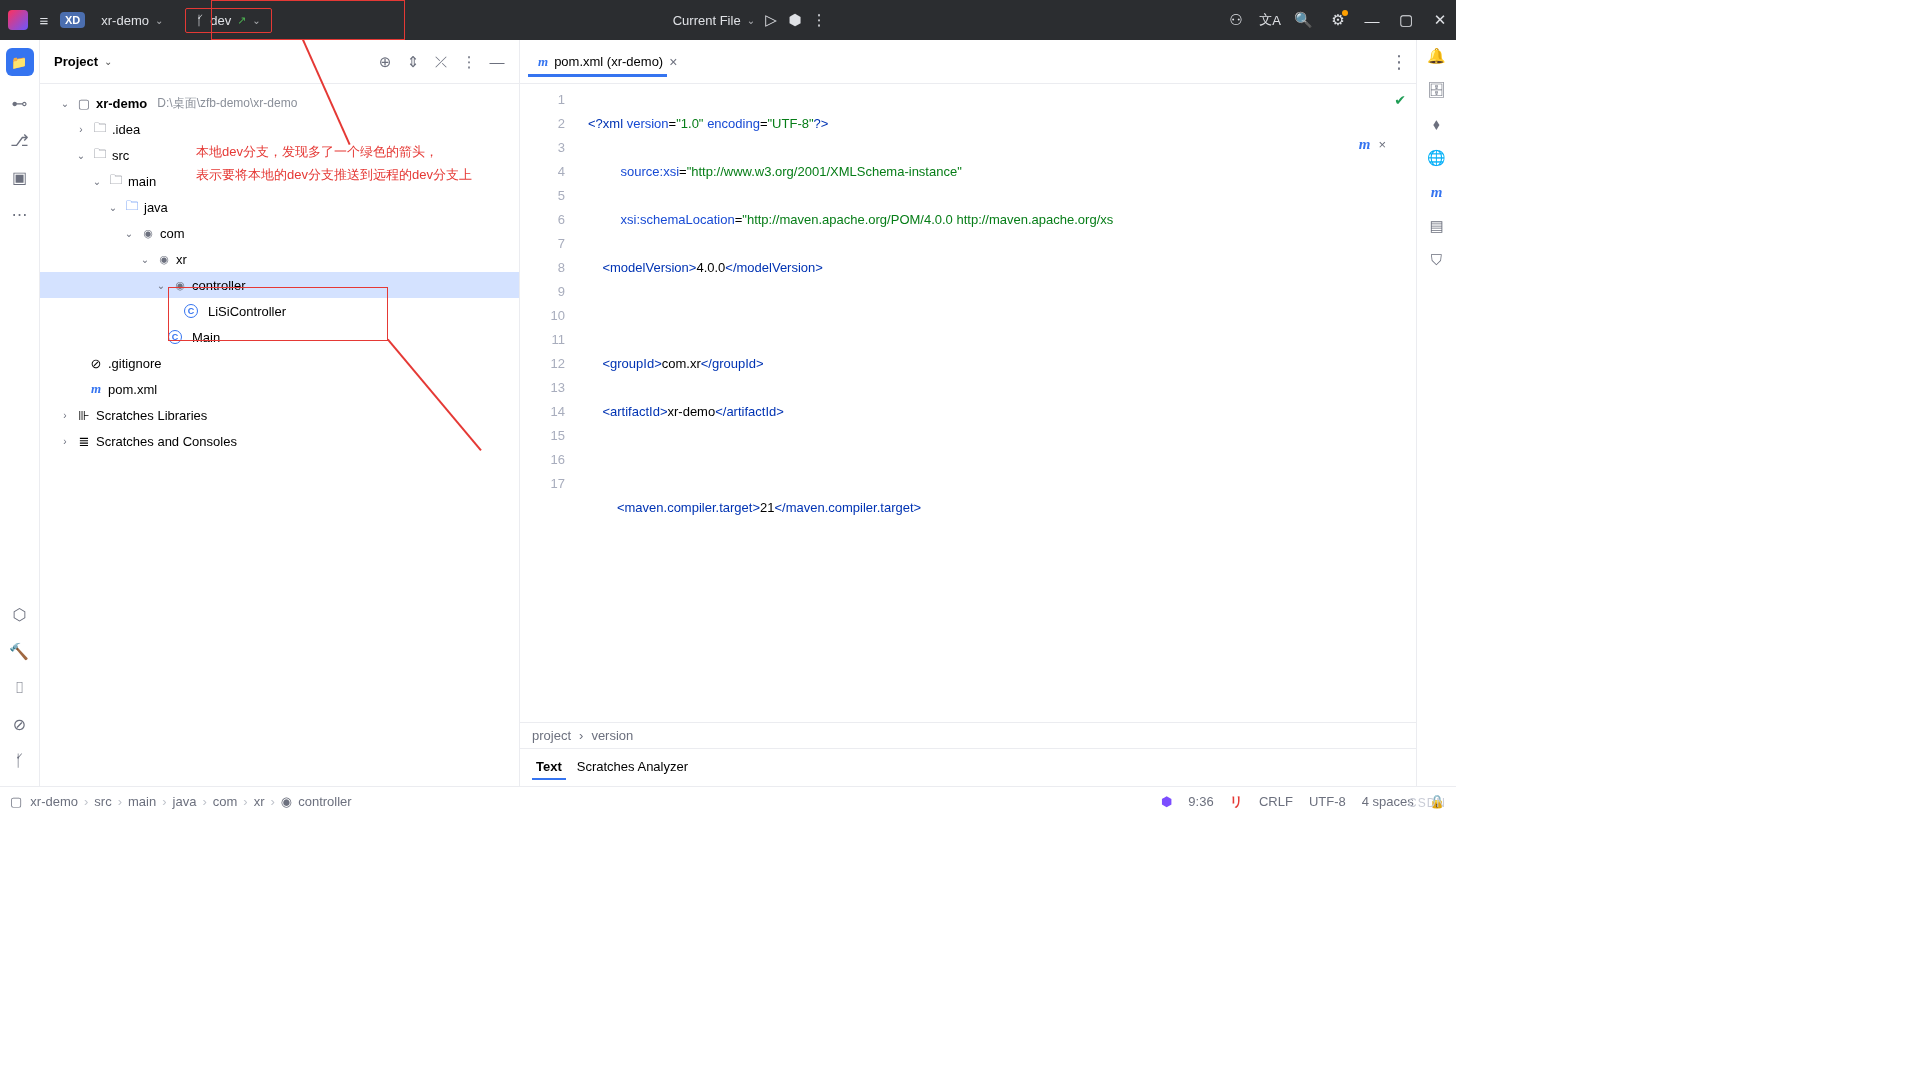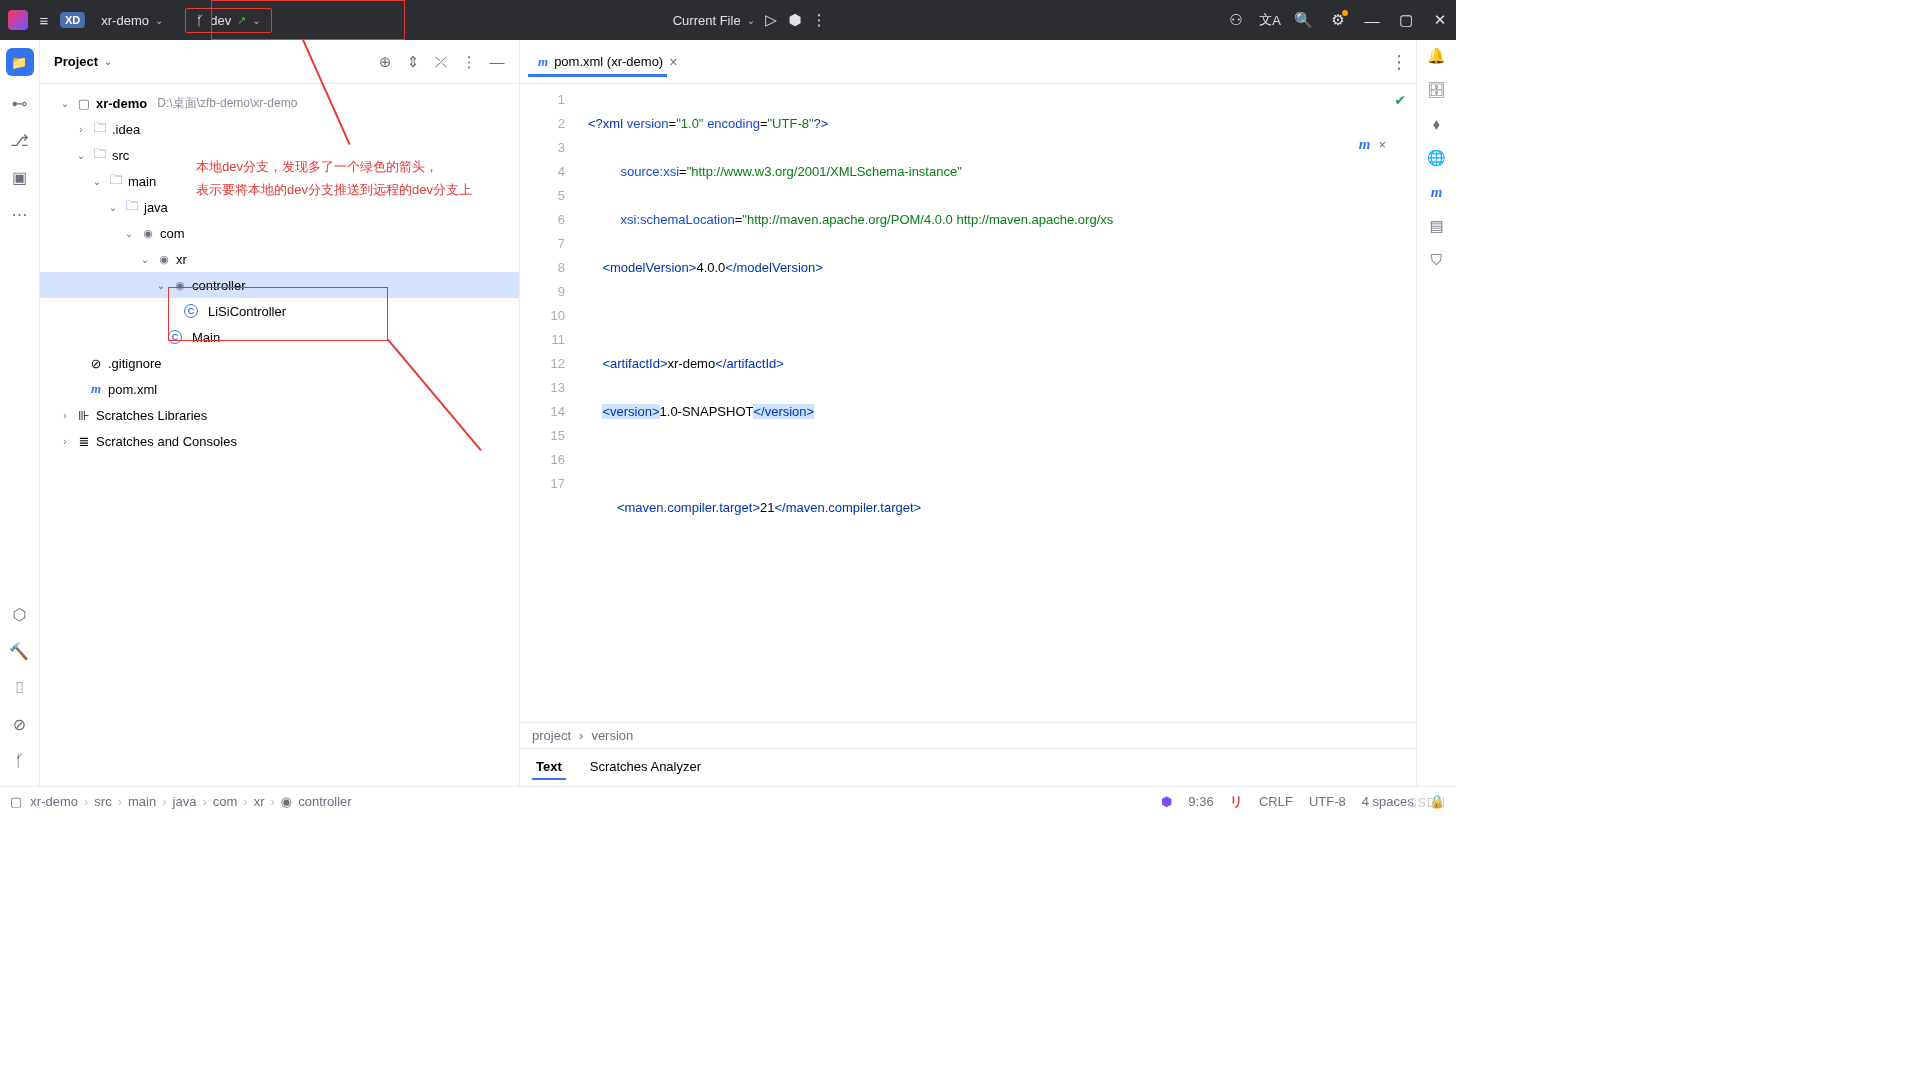--- a/index.html
+++ b/index.html
@@ -37,21 +37,21 @@
 .node-icon{width:16px;text-align:center;font-size:13px}
 .folder-icon{color:#6c707e}
 .folder-open{color:#3574f0}
 .pkg-icon{color:#6c707e;font-size:11px}
 .class-icon{width:14px;height:14px;border:1.5px solid #3574f0;border-radius:50%;color:#3574f0;font-size:9px;font-weight:700;display:inline-flex;align-items:center;justify-content:center}
 .m-icon{color:#3574f0;font-style:italic;font-weight:700;font-family:serif}
 .hint{color:#8a8f99;margin-left:6px;font-size:12px}
 .red-box{position:absolute;border:1px solid #e53935;pointer-events:none}
 .anno1{top:0;left:211px;width:194px;height:40px;position:fixed}
 .annotation{position:absolute;color:#e53935;font-size:14px;pointer-events:none}
-.anno-text1{top:115px;left:156px;width:390px;line-height:1.6}
+.anno-text1{top:100px;left:156px;width:390px;line-height:1.6}
 .anno-text2{top:441px;left:235px}
 .arrow-line{position:absolute;background:#e53935;transform-origin:top left;pointer-events:none}
 
 .editor-area{flex:1;display:flex;flex-direction:column}
 .tabs{height:44px;display:flex;align-items:center;border-bottom:1px solid #ebecf0;padding:0 8px}
 .tab{display:flex;align-items:center;gap:6px;padding:6px 10px;position:relative}
 .tab.active::after{content:'';position:absolute;bottom:-1px;left:0;right:20px;height:3px;background:#3574f0}
 .tab-close{color:#6c707e;font-size:14px;cursor:pointer}
 .tab-more{margin-left:auto;color:#6c707e;font-size:18px}
 .editor-body{display:flex;flex:1;overflow:hidden;position:relative}
@@ -64,21 +64,21 @@
 .t-str{color:#067d17}
 .hl{background:#cde3fd}
 .green-check{position:absolute;top:8px;right:10px;color:#1f9d55;font-size:14px}
 .m-breadcrumb{position:absolute;top:52px;right:30px;display:flex;align-items:center;gap:8px}
 
 .right-rail{width:40px;border-left:1px solid #ebecf0;display:flex;flex-direction:column;align-items:center;padding:8px 0;gap:18px;color:#6c707e}
 .bell{position:relative}
 
 .sub-tabs{border-top:1px solid #ebecf0;display:flex;flex-direction:column}
 .xml-breadcrumb{padding:5px 12px;color:#6c707e;display:flex;gap:8px;align-items:center}
-.sub-tab-row{display:flex;gap:20px;padding:6px 12px;border-top:1px solid #ebecf0}
+.sub-tab-row{display:flex;gap:7px;padding:6px 12px;border-top:1px solid #ebecf0}
 .sub-tab{padding:4px 4px}
 .sub-tab.active{font-weight:600;border-bottom:2px solid #3574f0}
 
 .status-bar{height:30px;border-top:1px solid #ebecf0;display:flex;align-items:center;padding:0 10px;font-size:12px;color:#6c707e}
 .status-bar .crumbs{display:flex;gap:6px;align-items:center}
 .status-bar .crumbs span.sep{color:#c0c4cc}
 .status-bar .right{margin-left:auto;display:flex;gap:16px;align-items:center}
 .watermark{position:absolute;right:10px;bottom:6px;color:#c9ccd6;font-size:12px;letter-spacing:1px}
 </style>
 </head>
@@ -272,22 +272,22 @@
           <div>15</div>
           <div>16</div>
           <div>17</div>
       </div>
       <div class="code">
 <div class="row"><span class="t-tag">&lt;?xml</span> <span class="t-attr">version</span>=<span class="t-str">"1.0"</span> <span class="t-attr">encoding</span>=<span class="t-str">"UTF-8"</span><span class="t-tag">?&gt;</span></div>
 <div class="row">         <span class="t-attr">source:xsi</span>=<span class="t-str">"http://www.w3.org/2001/XMLSchema-instance"</span></div>
 <div class="row">         <span class="t-attr">xsi:schemaLocation</span>=<span class="t-str">"http://maven.apache.org/POM/4.0.0 http://maven.apache.org/xs</span></div>
 <div class="row">    <span class="t-tag">&lt;modelVersion&gt;</span>4.0.0<span class="t-tag">&lt;/modelVersion&gt;</span></div>
 <div class="row"></div>
+<div class="row">    <span class="t-tag">&lt;groupId&gt;</span>com.xr<span class="t-tag">&lt;/groupId&gt;</span></div>
 <div class="row">    <span class="t-tag">&lt;artifactId&gt;</span>xr-demo<span class="t-tag">&lt;/artifactId&gt;</span></div>
-<div class="row">    <span class="hl"><span class="t-tag">&lt;version&gt;</span></span>1.0-SNAPSHOT<span class="hl"><span class="t-tag">&lt;/version&gt;</span></span></div>
 <div class="row"></div>
 <div class="row">        <span class="t-tag">&lt;maven.compiler.target&gt;</span>21<span class="t-tag">&lt;/maven.compiler.target&gt;</span></div>
 
 
 
 
       </div>
       <span class="green-check">✔</span>
       <div class="m-breadcrumb">
         <span class="m-icon" style="font-size:15px">m</span>

